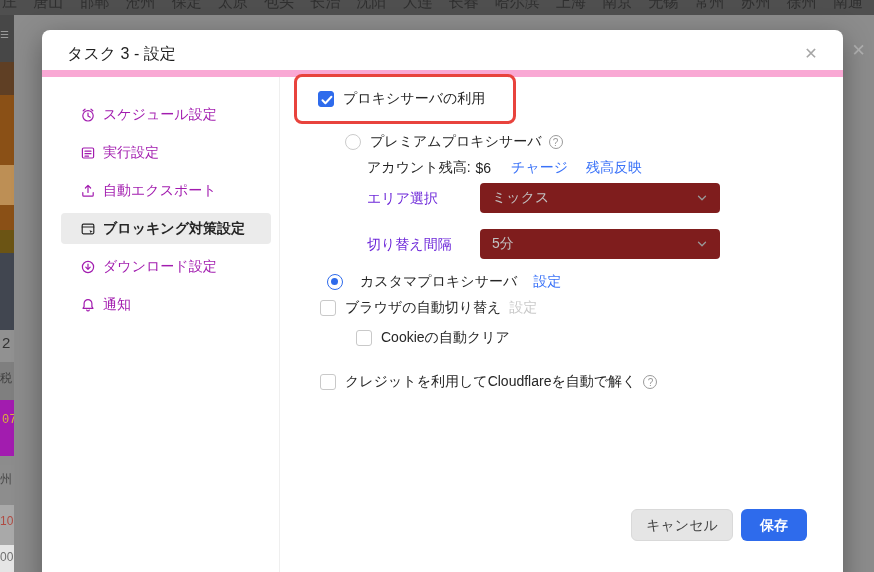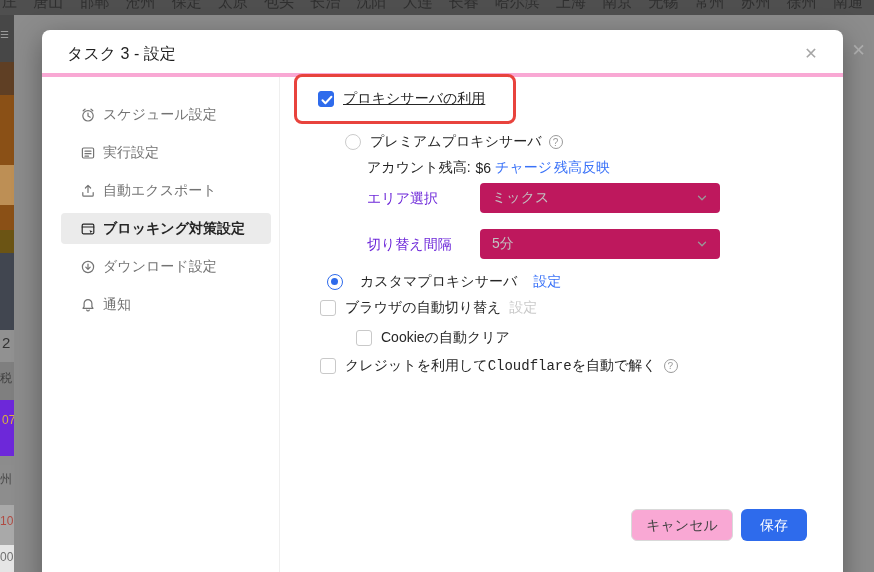--- a/index.html
+++ b/index.html
@@ -22,79 +22,79 @@
   .sliver { position:absolute; left:0; width:14px; overflow:hidden; z-index:1;
     font-size:12px; line-height:1.1; }
   .sliver.b1 { top:15px; height:47px; background:#474747; color:#9a9a9a; font-size:10px; padding-top:14px; }
   .sliver.b2 { top:62px; height:33px; background:#5f3f24; }
   .sliver.b3 { top:95px; height:135px; background:#8a5016; }
   .sliver.b3 .smudge { position:absolute; left:0; top:70px; width:14px; height:40px; background:#bd8f55; }
   .sliver.b4 { top:230px; height:23px; background:#6b5414; }
   .sliver.b5 { top:253px; height:77px; background:#414650; }
   .sliver.b6 { top:330px; height:32px; background:#919191; color:#333; font-size:15px; padding-top:5px; padding-left:2px; }
   .sliver.b7 { top:362px; height:38px; background:#7f7f7f; color:#3f3f3f; padding-top:10px; }
-  .sliver.b8 { top:400px; height:56px; background:#6d28d9; color:#d9b23e; padding-top:14px; padding-left:2px; }
+  .sliver.b8 { top:400px; height:56px; background:#a21caf; color:#d9b23e; padding-top:14px; padding-left:2px;font-family:Liberation Mono, monospace; }
   .sliver.b9 { top:465px; height:40px; background:#8d8d8d; color:#474747; padding-top:8px; }
   .sliver.b10{ top:505px; height:40px; background:#a9a9a9; color:#b04a42; padding-top:10px; }
   .sliver.b11{ top:545px; height:27px; background:#e5e5e5; color:#6f6f6f; padding-top:6px; }
   .outside-close {
     position:absolute; left:843px; top:38px; width:31px; height:26px;
     color:#b0b0b0; font-size:17px; line-height:26px; text-align:center;
     z-index:2; cursor:pointer;
   }
   
   .dialog {
     position:absolute; left:42px; top:30px; width:801px; height:560px;
     background:#fff; border-radius:8px 8px 0 0;
     box-shadow:0 8px 28px rgba(0,0,0,.35); z-index:10;
   }
   .dlg-header { position:absolute; left:0; top:0; right:0; height:47px;
-    border-bottom:4px solid #f9a8d4; }
+    border-bottom:7px solid #f9a8d4; }
   .dlg-title { position:absolute; left:25px; top:0; line-height:47px;
     font-size:16px; font-weight:500; color:#1f1f1f; }
   .dlg-close { position:absolute; right:21px; top:0; width:22px; height:47px;
     line-height:47px; text-align:center; color:#a6a6a6; font-size:16px; cursor:pointer; }
   
   .sidebar { position:absolute; left:0; top:47px; bottom:0; width:238px;
     border-right:1px solid #efefef; padding-top:22px; }
   .side-item { display:flex; align-items:center; gap:7px;
     height:31px; margin:0 8px 7px 19px; padding-left:19px;
-    border-radius:4px; font-size:14px; color:#737373; cursor:pointer; }
+    border-radius:4px; font-size:14px; color:#a21caf; cursor:pointer; }
   .side-item svg { flex:0 0 16px; }
   .side-item.selected { background:#ebebeb; color:#262626; font-weight:700; }
   
   .content { position:absolute; left:238px; top:47px; right:0; bottom:0; font-size:14px; }
   .abs { position:absolute; }
   .highlight-box { left:14px; top:-3px; width:222px; height:50px;
     border:3px solid #e8433d; border-radius:8px;
-    display:flex; align-items:center; padding-left:21px;text-decoration:underline; }
+    display:flex; align-items:center; padding-left:21px; }
   .row { display:flex; align-items:center; }
   .checkbox { width:16px; height:16px; border:1px solid #c9c9c9; border-radius:3px;
     background:#fff; flex:0 0 16px; cursor:pointer; }
   .checkbox.checked { background:#2e6bec; border-color:#2e6bec; }
   .radio { width:16px; height:16px; border-radius:50%; border:1px solid #ccc;
     background:#fff; flex:0 0 16px; position:relative; cursor:pointer; }
   .radio.checked { border:1.5px solid #2e6bec; }
   .radio.checked::after { content:""; position:absolute; left:3px; top:3px;
     width:7px; height:7px; border-radius:50%; background:#2e6bec; }
   .lbl { margin-left:9px; color:#262626; }
   .link { color:#3a72f8; cursor:pointer; }
   .link.disabled { color:#c9c9c9; cursor:default; }
   .help { display:inline-flex; align-items:center; justify-content:center;
     width:14px; height:14px; border:1px solid #9a9a9a; border-radius:50%;
     font-size:10px; color:#9a9a9a; margin-left:7px; flex:0 0 14px; }
   .field-label { color:#6d28d9; }
-  .select { left:200px; width:240px; height:30px; background:#be185d;
+  .select { left:200px; width:240px; height:30px; background:#7f1d1d;
     border-radius:4px; display:flex; align-items:center; padding:0 12px;
     color:#c2c2c2; cursor:pointer; }
   .select .val { flex:1; }
   
   .btn { height:32px; border-radius:6px; font-size:14px; text-align:center;
     line-height:32px; cursor:pointer; }
-  .btn-cancel { right:110px; width:102px; background:#f9a8d4;
+  .btn-cancel { right:110px; width:102px; background:#e5e5e5;
     border:1px solid #d9d9d9; color:#404040; line-height:30px; }
   .btn-save { right:36px; width:66px; background:#2e6bec; color:#fff; }
 </style>
 </head>
 <body>
 
 <div class="top-strip">
   <span>庄 唐山 邯郸 沧州 保定 太原 包头 长治 沈阳 大连 长春 哈尔滨 上海 南京 无锡 常州 苏州 徐州 南通 合肥 温州 青岛 东莞</span>
 </div>
 <div class="sliver b1"><span>☰</span></div>
@@ -179,22 +179,22 @@
 
     <div class="abs row" style="left:65px; top:56px;">
       <span class="radio"></span>
       <span class="lbl">プレミアムプロキシサーバ</span>
       <span class="help">?</span>
     </div>
 
     <div class="abs row" style="left:87px; top:82px;">
       <span>アカウント残高:</span>
       <span style="margin-left:5px;">$6</span>
-      <span class="link" style="margin-left:4px;">チャージ</span>
-      <span class="link" style="margin-left:2px;">残高反映</span>
+      <span class="link" style="margin-left:20px;">チャージ</span>
+      <span class="link" style="margin-left:18px;">残高反映</span>
     </div>
 
     <div class="abs field-label" style="left:87px; top:113px;">エリア選択</div>
     <div class="abs select" style="top:106px;">
       <span class="val">ミックス</span>
       <svg width="12" height="12" viewBox="0 0 12 12">
           <path d="M2.5 4.3L6 7.8l3.5-3.5" stroke="#999" stroke-width="1.3" fill="none" stroke-linecap="round" stroke-linejoin="round"></path>
         </svg>
     </div>
 
@@ -214,23 +214,23 @@
 
     <div class="abs row" style="left:40px; top:222px;">
       <span class="checkbox"></span>
       <span class="lbl">ブラウザの自動切り替え</span>
       <span class="link disabled" style="margin-left:8px;">設定</span>
     </div>
     <div class="abs row" style="left:40px; top:252px;padding-left:36px;">
       <span class="checkbox"></span>
       <span class="lbl">Cookieの自動クリア</span>
     </div>
-    <div class="abs row" style="left:40px; top:280px;font-family:Liberation Mono, monospace;">
+    <div class="abs row" style="left:40px; top:296px;">
       <span class="checkbox"></span>
       <span class="lbl">クレジットを利用してCloudflareを自動で解く</span>
       <span class="help">?</span>
     </div>
 
     <div class="abs btn btn-cancel" style="top:432px;">キャンセル</div>
-    <div class="abs btn btn-save" style="top:432px;">保存</div>
+    <div class="abs btn btn-save" style="top:432px;font-weight:bold;">保存</div>
 
   </div>
 </div>
 
 </body></html>

